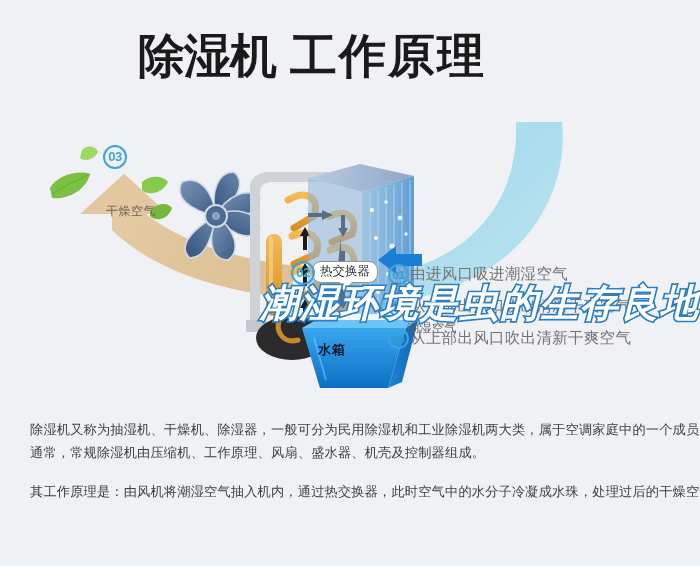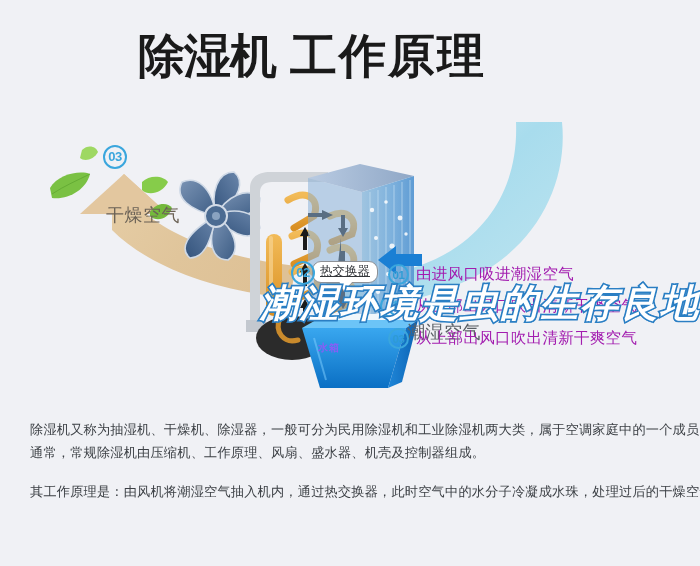--- a/index.html
+++ b/index.html
@@ -58,21 +58,20 @@
     position: absolute;
     left: 312px; top: 143px;
     background: #ffffff;
     border: 1.4px solid #8e9196;
     border-radius: 9px;
     padding: 2px 7px 3px 7px;
     font-size: 12.5px;
     color: #33363a;
     line-height: 15px;
     white-space: nowrap;
-    text-decoration: underline;
   }
   .bubble::after {
     content: "";
     position: absolute;
     left: 26px; bottom: -9px;
     width: 0; height: 0;
     border-left: 5px solid transparent;
     border-right: 9px solid transparent;
     border-top: 10px solid #ffffff;
     filter: drop-shadow(0.6px 1px 0 #8e9196);
@@ -92,30 +91,30 @@
     letter-spacing: -0.5px;
     background: transparent;
   }
   #badge-03-pic { left: 103px; top: 27px; }
   #badge-02-pic { left: 291px; top: 143px; }
   #badge-01-pic { left: 380px; top: 176px; }
 
   
   .pic-label {
     position: absolute;
-    font-size: 18px;
+    font-size: 12px;
     color: #4a4f55;
     white-space: nowrap;
     letter-spacing: 0.5px;
   }
   #label-dry  { left: 106px; top: 85px; color: #6b6256; }
   #label-damp { left: 407px; top: 202px; color: #5a6066; }
   #label-tank {
     left: 318px; top: 223px;
-    font-size: 10px; color: #8b5cf6; font-weight: bold;
+    font-size: 13px; color: #0f172a; font-weight: bold;
     letter-spacing: 1px;
   }
 
   
   #steps {
     position: absolute;
     left: 388px; top: 258px;
     width: 300px;
   }
   .step {
@@ -130,23 +129,23 @@
     border: 2px solid #3aa6dd;
     border-radius: 50%;
     color: #2f9bd4;
     font-size: 11.5px;
     font-weight: bold;
     line-height: 18px;
     text-align: center;
     letter-spacing: -0.5px;
   }
   .step-text {
-    margin-left: 7px;
+    margin-left: 1px;
     font-size: 15.5px;
-    color: #a21caf;
+    color: #737373;
     white-space: nowrap;
     letter-spacing: 0.3px;
   }
 
   
   #watermark {
     position: absolute;
     left: 0; top: 280px;
     width: 700px;
     text-align: right;

